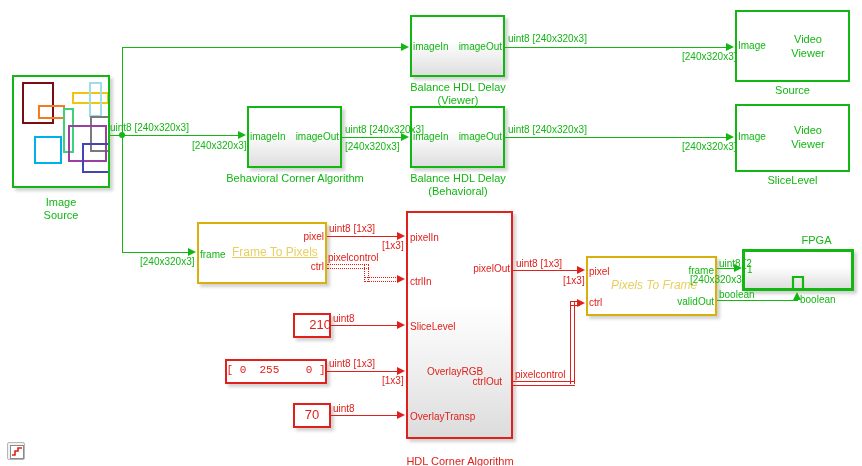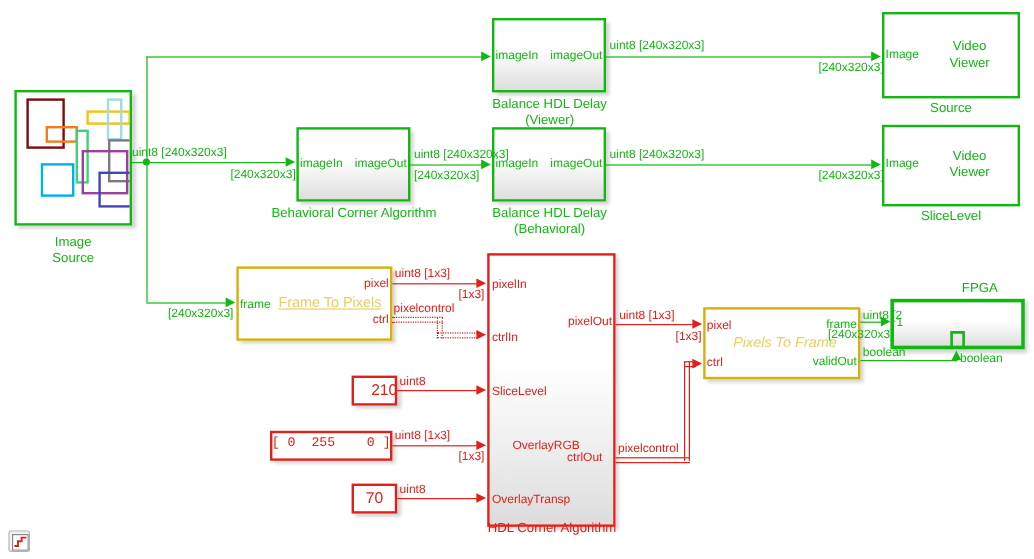--- a/index.html
+++ b/index.html
@@ -119,21 +119,21 @@
   <div class="lbl f10 t-red right" style="left:264px;top:261px;width:60px;">ctrl</div>
 
   <div class="blk red grad-r shadow" style="left:406px;top:211px;width:107px;height:228px;"></div>
   <div class="lbl f10 t-red" style="left:410px;top:232px;">pixelIn</div>
   <div class="lbl f10 t-red" style="left:410px;top:276px;">ctrlIn</div>
   <div class="lbl f10 t-red" style="left:410px;top:321px;">SliceLevel</div>
   <div class="lbl f10 t-red" style="left:410px;top:366px;margin-left:17px;">OverlayRGB</div>
   <div class="lbl f10 t-red" style="left:410px;top:411px;">OverlayTransp</div>
   <div class="lbl f10 t-red right" style="left:440px;top:263px;width:70px;">pixelOut</div>
   <div class="lbl f10 t-red right" style="left:432px;top:376px;width:70px;">ctrlOut</div>
-  <div class="lbl f11 t-red center" style="left:385px;top:434px;width:150px;">HDL Corner Algorithm</div>
+  <div class="lbl f11 t-red center" style="left:385px;top:455px;width:150px;">HDL Corner Algorithm</div>
 
   <div class="blk red plain shadow" style="left:293px;top:313px;width:38px;height:25px;"></div>
   <div class="lbl f13 t-red center" style="left:293px;top:318px;width:38px;text-align:right;">210</div>
 
   <div class="blk red plain shadow" style="left:225px;top:359px;width:102px;height:25px;"></div>
   <div class="lbl f13 t-red center" style="left:225px;top:364px;width:102px;font-family:'Liberation Mono',monospace;font-size:11px;">[ 0  255    0 ]</div>
 
   <div class="blk red plain shadow" style="left:293px;top:403px;width:38px;height:25px;"></div>
   <div class="lbl f13 t-red center" style="left:293px;top:408px;width:38px;">70</div>
 

